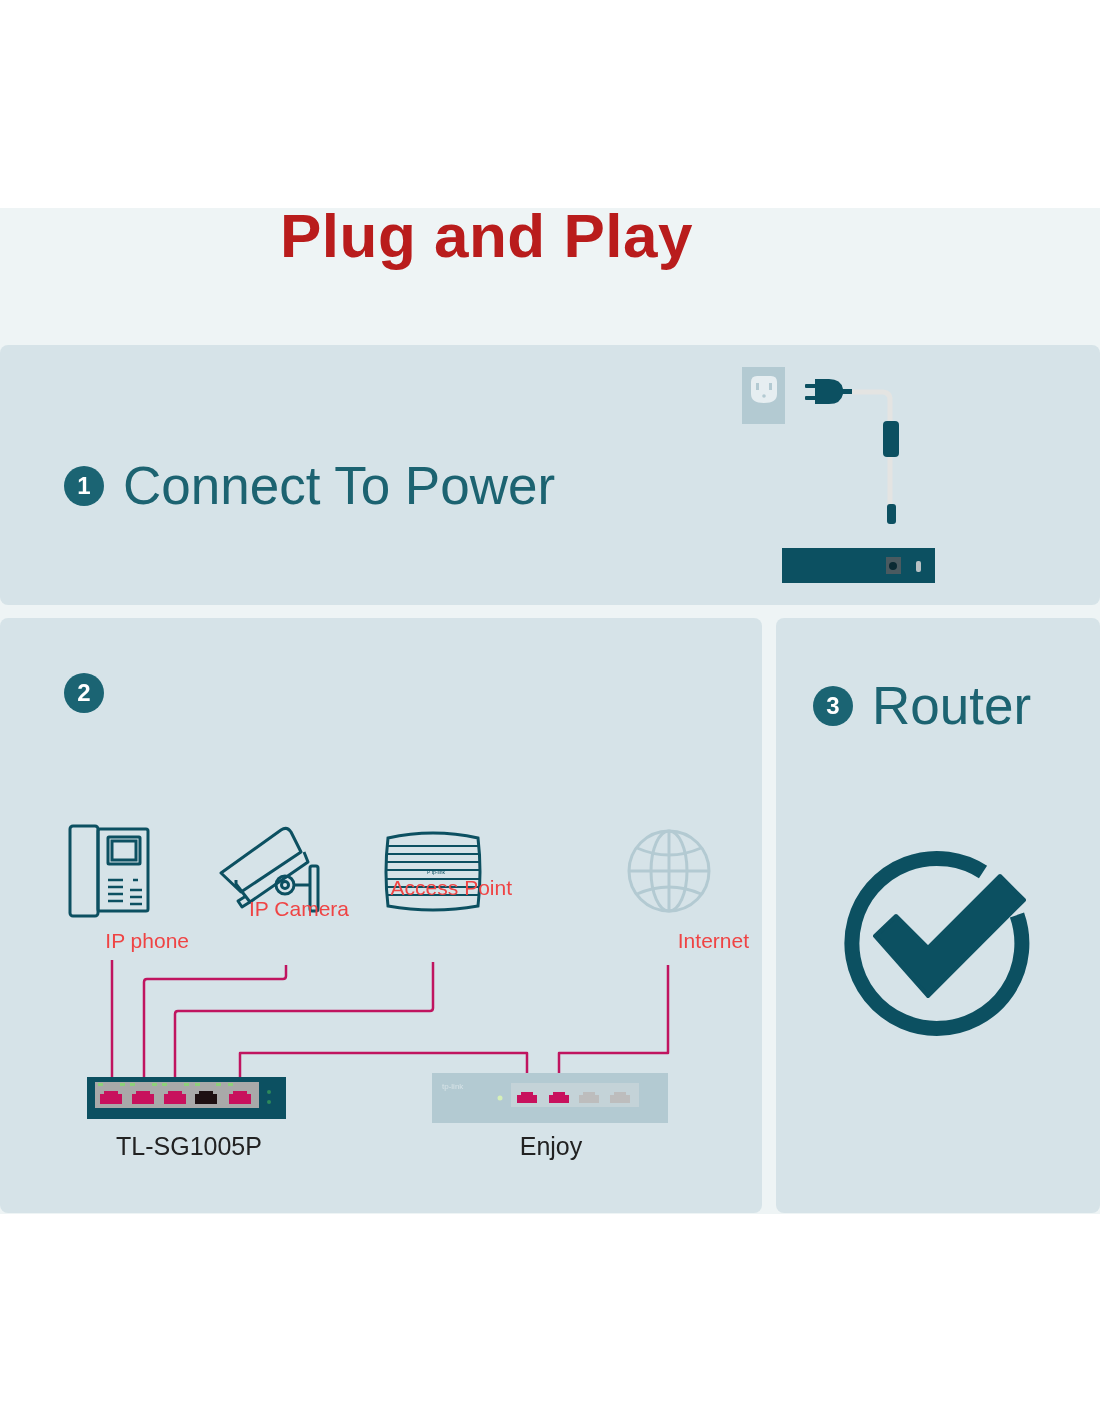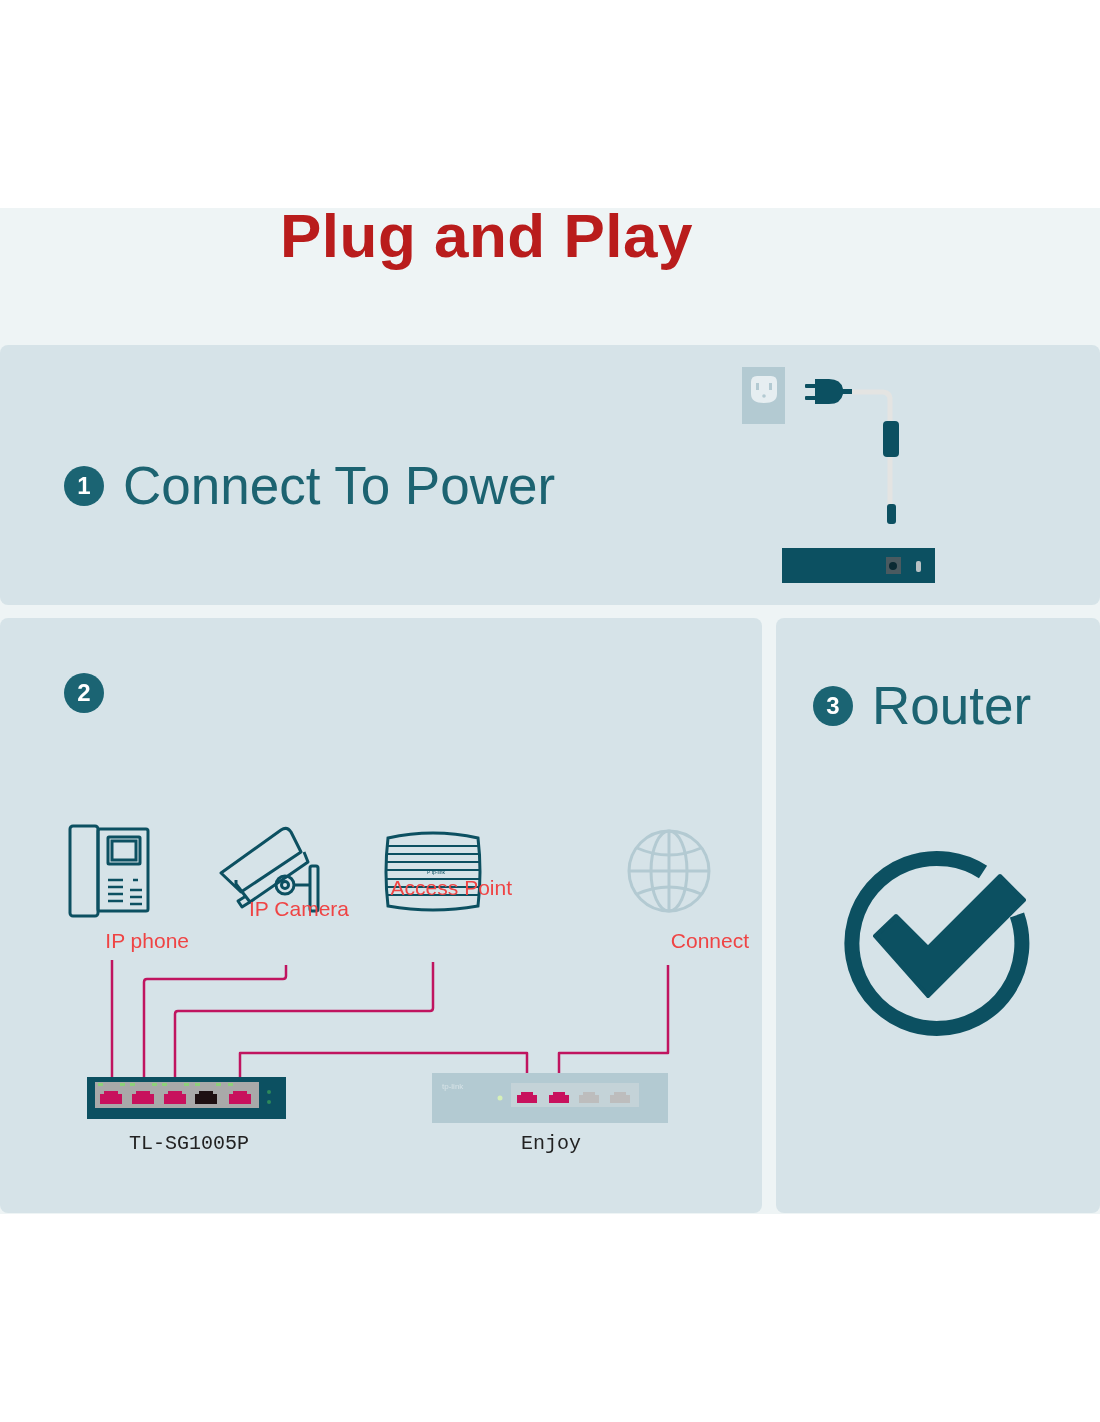--- a/index.html
+++ b/index.html
@@ -23,21 +23,21 @@
     width: 40px; height: 40px; border-radius: 50%; background: #1b6473; color: #fff;
     font-weight: bold; font-size: 24px; display: flex; align-items: center; justify-content: center;
     margin-right: 19px;
   }
   .step-label { font-size: 53px; color: #1c6371; white-space: nowrap; }
   #h1 { left: 64px; top: 455px; }
   #h2 { left: 64px; top: 673px; }
   #h3 { left: 813px; top: 675px; }
 
   .dev-label { position: absolute; font-size: 21px; color: #ef4444; text-align: right; width: 160px; }
-  .model-label { position: absolute; font-size: 20px; color: #222; text-align: center; width: 200px; font-family: Liberation Mono, monospace; }
+  .model-label { position: absolute; font-size: 25px; color: #222; text-align: center; width: 200px; }
   svg { position: absolute; overflow: visible; }
 </style>
 </head>
 <body>
 
 <div class="band"></div>
 <div class="title">Plug and Play</div>
 
 <div class="panel" id="p1"></div>
 <div class="step-head" id="h1">
@@ -152,21 +152,21 @@
     <path d="M517 1103 v-8 h4 v-3 h12 v3 h4 v8 z" fill="#c8115d"></path>
     <path d="M549 1103 v-8 h4 v-3 h12 v3 h4 v8 z" fill="#c8115d"></path>
     <path d="M579 1103 v-8 h4 v-3 h12 v3 h4 v8 z" fill="#bdbdbd"></path>
     <path d="M610 1103 v-8 h4 v-3 h12 v3 h4 v8 z" fill="#bdbdbd"></path>
   </g>
 </svg>
 
 <div class="dev-label" style="left:29px;top:929px">IP phone</div>
 <div class="dev-label" style="left:189px;top:897px">IP Camera</div>
 <div class="dev-label" style="left:352px;top:876px">Access Point</div>
-<div class="dev-label" style="left:589px;top:929px">Connect</div>
+<div class="dev-label" style="left:589px;top:929px">Internet</div>
 
 <div class="model-label" style="left:89px;top:1132px">TL-SG1005P</div>
 <div class="model-label" style="left:451px;top:1132px">Enjoy</div>
 
 <div class="panel" id="p3"></div>
 <div class="step-head" id="h3">
   <div class="step-num">3</div>
   <div class="step-label">Router</div>
 </div>
 <svg style="left:0;top:0" width="1100" height="1422">

